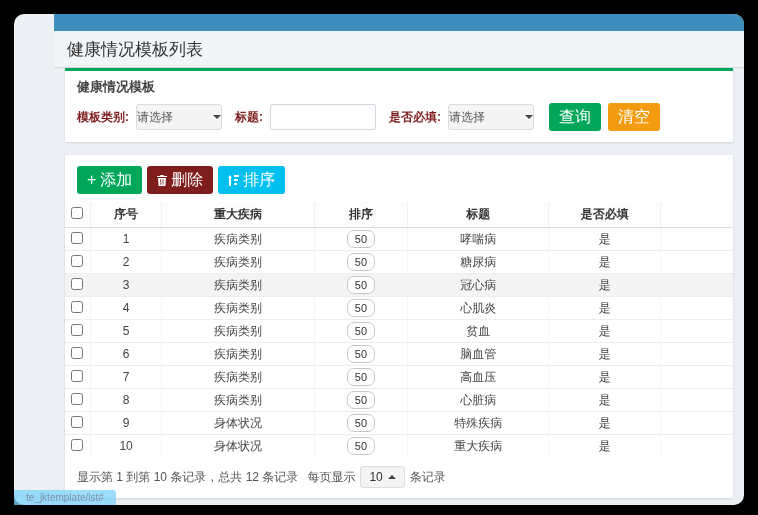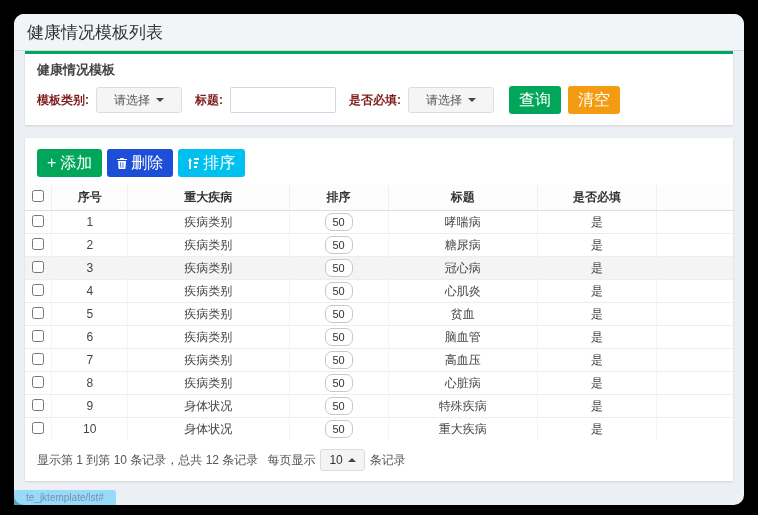--- a/index.html
+++ b/index.html
@@ -12,21 +12,22 @@
   }
   .window {
     position: absolute;
     left: 14px; top: 14px;
     width: 730px; height: 491px;
     border-radius: 10px;
     overflow: hidden;
     background: #ecf0f5;
     box-shadow: 0 0 18px rgba(0,0,0,0.6);
     display: flex;
-    flex-direction: row;
+    flex-direction: column;
+    padding-left: 40px;
   }
   .topbar { height: 17px; background: #3d8ebc; flex: 0 0 auto; }
 
   .content { flex: 1 1 auto; display: flex; flex-direction: column; }
 
   .page-title-strip {
     background: #f2f5f8;
     padding: 7px 13px 6px 13px;
     border-bottom: 1px solid #d4dae1;
   }
@@ -47,21 +48,21 @@
   .box-body { padding: 2px 12px 11px 12px; }
 
   .filter-form { display: flex; align-items: center; gap: 7px; }
   .filter-label { font-size: 12px; font-weight: bold; color: #7f1d1d; white-space: nowrap; }
   .dropdown-btn {
     width: 86px; height: 26px;
     background: #f5f5f5;
     border: 1px solid #d9dde2;
     border-radius: 3px;
     font-size: 12px; color: #555;
-    display: inline-flex; align-items: center; justify-content: center; gap: 6px;
+    display: inline-flex; align-items: center; justify-content: space-between; gap: 6px;
     cursor: pointer;
     font-family: inherit;
   }
   .caret-down {
     width: 0; height: 0; display: inline-block;
     border-left: 4px solid transparent;
     border-right: 4px solid transparent;
     border-top: 4px solid #444;
   }
   .caret-up {
@@ -83,21 +84,21 @@
     color: #fff; font-size: 16px;
     padding: 6px 10px;
     cursor: pointer;
     display: inline-flex; align-items: center; gap: 4px;
     font-family: inherit;
     line-height: 1;
     white-space: nowrap;
   }
   .btn-green { background: #00a65a; }
   .btn-orange { background: #f39c12; }
-  .btn-red { background: #1d4ed8; }
+  .btn-red { background: #7f1d1d; }
   .btn-cyan { background: #00c0ef; }
   .btn .icon-svg { display: inline-flex; }
 
   .gap-band { height: 13px; flex: 0 0 auto; }
 
   .table-box { margin-bottom: 30px; }
   .toolbar { padding: 11px 12px 8px 12px; display: flex; gap: 5px; }
 
   table.grid { width: 100%; border-collapse: collapse; font-size: 12px; }
   table.grid th {

